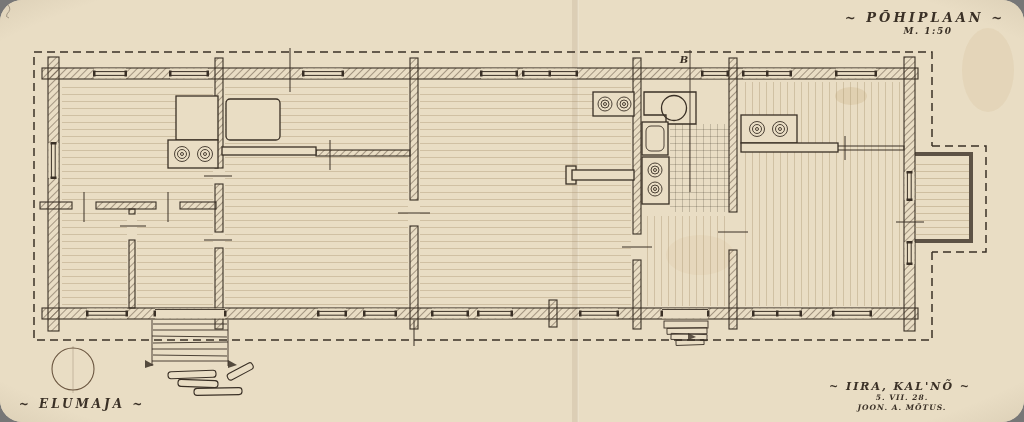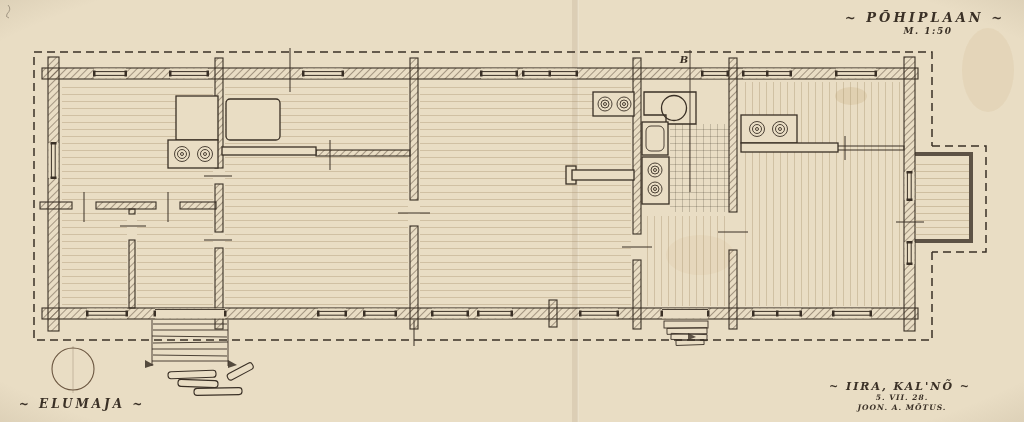--- a/index.html
+++ b/index.html
@@ -1,19 +1,19 @@
 <!DOCTYPE html>
 <html style="--paper: #e9ddc4; --ink: #3a3026; --hatch: #5d4e3e; --faint: #a8946f;"><head>
 <meta charset="utf-8">
 <style>
   :root{
     --paper:#e9ddc4; --ink:#3a3026; --hatch:#5d4e3e; --faint:#a8946f;
   }
   html,body{margin:0;padding:0;background:#777;}
-  #stage{position:relative;width:1024px;height:422px;overflow:hidden;background:var(--paper);}
+  #stage{position:relative;width:1024px;height:422px;overflow:hidden;background:var(--paper);border-radius:22px;}
   svg{display:block;}
   .paper{fill:var(--paper);}
   .w{fill:url(#hatch);stroke:var(--ink);stroke-width:1.1;}
   .thinwall{fill:none;stroke:var(--ink);stroke-width:1;}
   .ln{stroke:var(--ink);fill:none;stroke-width:1.3;}
   .lt{stroke:var(--ink);fill:none;stroke-width:0.9;}
   .furn{fill:var(--paper);stroke:var(--ink);stroke-width:1.3;}
   .dash{stroke:var(--ink);fill:none;stroke-width:1.5;stroke-dasharray:8 5;}
   .tick{stroke:var(--ink);stroke-width:1;fill:none;}
   .blank{fill:var(--paper);stroke:none;}

